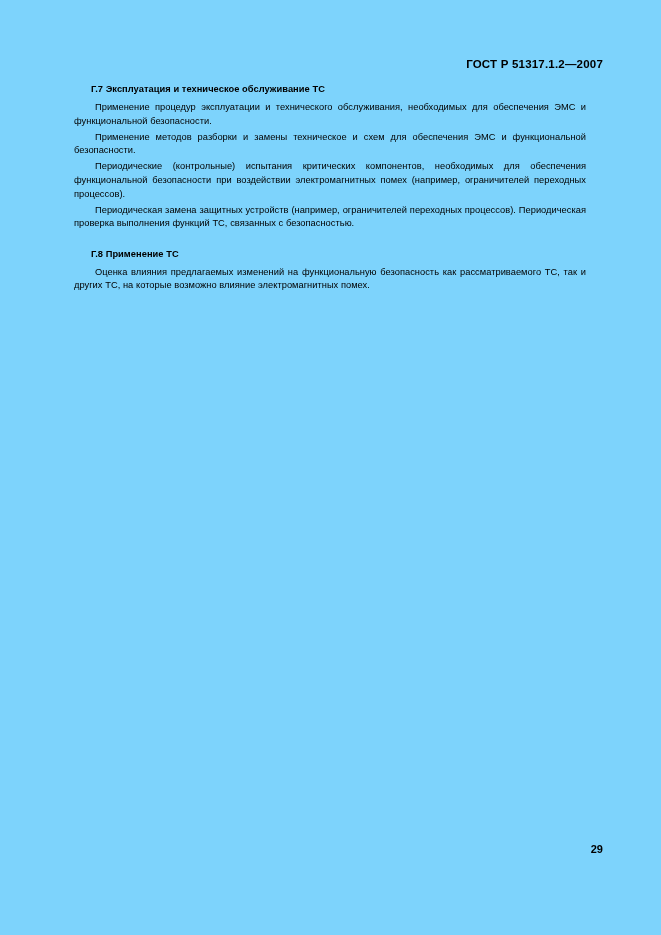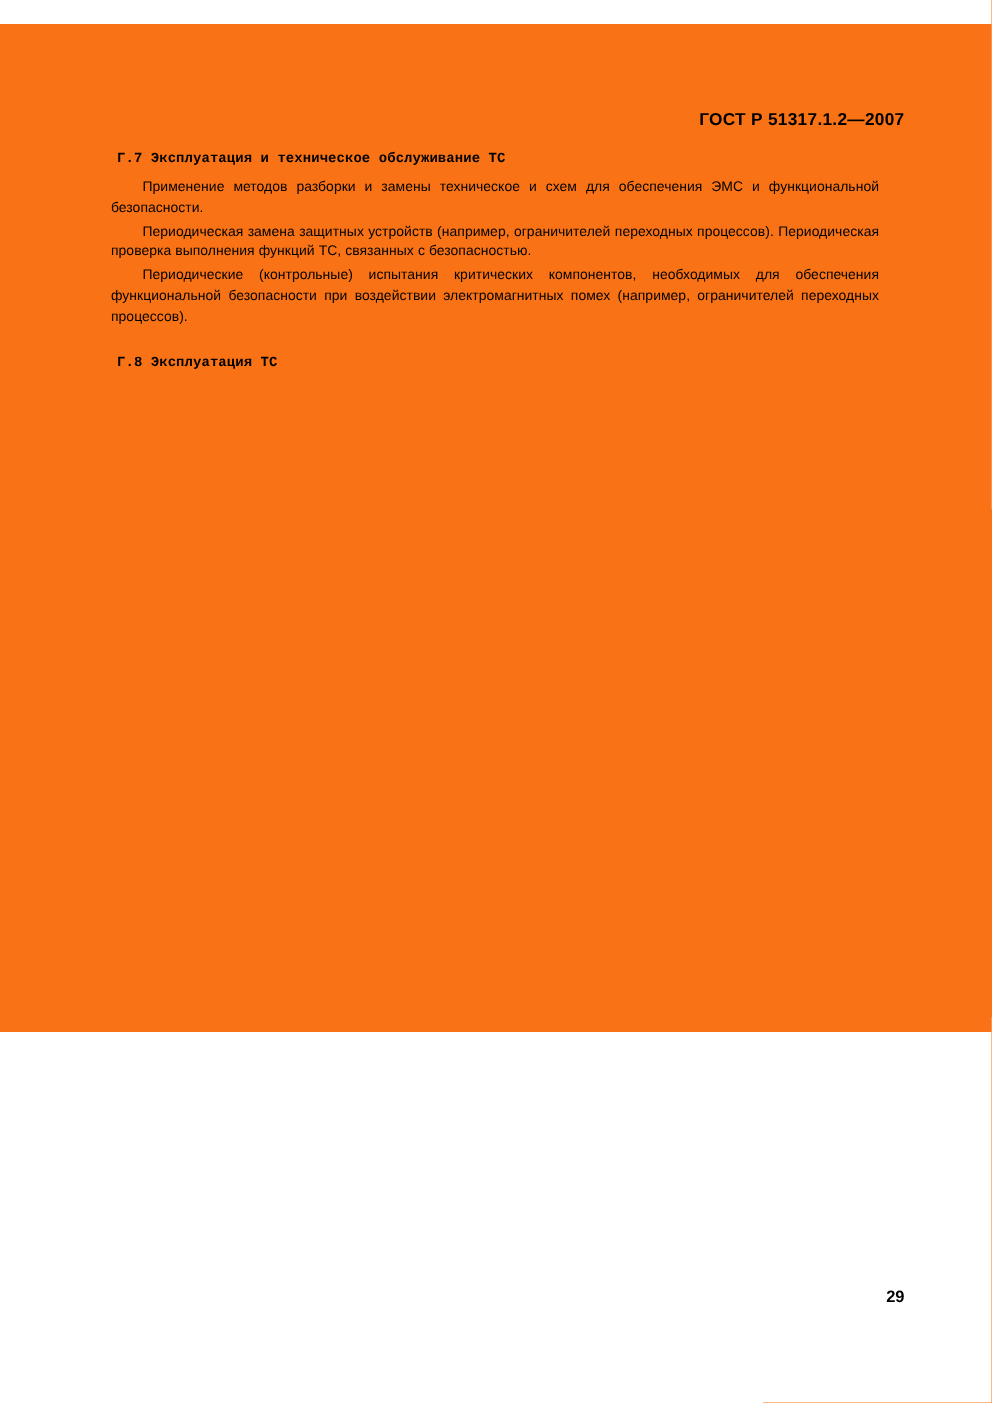--- a/index.html
+++ b/index.html
@@ -11,46 +11,45 @@
     height: 935px;
     background: #ffffff;
     font-family: "Liberation Sans", sans-serif;
     color: #000000;
     position: relative;
     overflow: hidden;
   }
   .page {
     position: absolute;
     left: 0;
-    top: 16px;
+    top: 0;
     width: 661px;
-    height: 672px;
-    background: #f97316;
+    height: 935px;
+    background: #7dd3fc;
   }
   .header {
     position: absolute;
     right: 58px;
     top: 58px;
     font-size: 11.5px;
     font-weight: bold;
     letter-spacing: 0.2px;
     white-space: nowrap;
   }
   .content {
     position: absolute;
     left: 74px;
     top: 84px;
     width: 512px;
   }
   .section-heading {
     font-size: 9.3px;
     font-weight: bold;
-    margin: 0 0 7px 4px;
+    margin: 0 0 7px 17px;
     letter-spacing: 0.05px;
-    font-family: Liberation Mono, monospace;
   }
   .section-heading.second {
     margin-top: 18px;
   }
   p.body-text {
     font-size: 9.3px;
     line-height: 13.6px;
     margin: 0 0 2.5px 0;
     text-align: justify;
     text-indent: 21px;
@@ -68,23 +67,25 @@
 </head>
 <body>
 
 <div class="page">
 
   <div class="header">ГОСТ Р 51317.1.2—2007</div>
 
   <div class="content">
 
     <h3 class="section-heading">Г.7 Эксплуатация и техническое обслуживание ТС</h3>
+    <p class="body-text">Применение процедур эксплуатации и технического обслуживания, необходимых для обеспечения ЭМС и функциональной безопасности.</p>
     <p class="body-text">Применение методов разборки и замены техническое и схем для обеспечения ЭМС и функциональной безопасности.</p>
+    <p class="body-text">Периодические (контрольные) испытания критических компонентов, необходимых для обеспечения функциональной безопасности при воздействии электромагнитных помех (например, ограничителей переходных процессов).</p>
     <p class="body-text">Периодическая замена защитных устройств (например, ограничителей переходных процессов). Периодическая проверка выполнения функций ТС, связанных с безопасностью.</p>
-    <p class="body-text">Периодические (контрольные) испытания критических компонентов, необходимых для обеспечения функциональной безопасности при воздействии электромагнитных помех (например, ограничителей переходных процессов).</p>
 
-    <h3 class="section-heading second">Г.8 Эксплуатация ТС</h3>
+    <h3 class="section-heading second">Г.8 Применение ТС</h3>
+    <p class="body-text">Оценка влияния предлагаемых изменений на функциональную безопасность как рассматриваемого ТС, так и других ТС, на которые возможно влияние электромагнитных помех.</p>
 
   </div>
 
   <div class="page-number">29</div>
 
 </div>
 
 </body></html>

